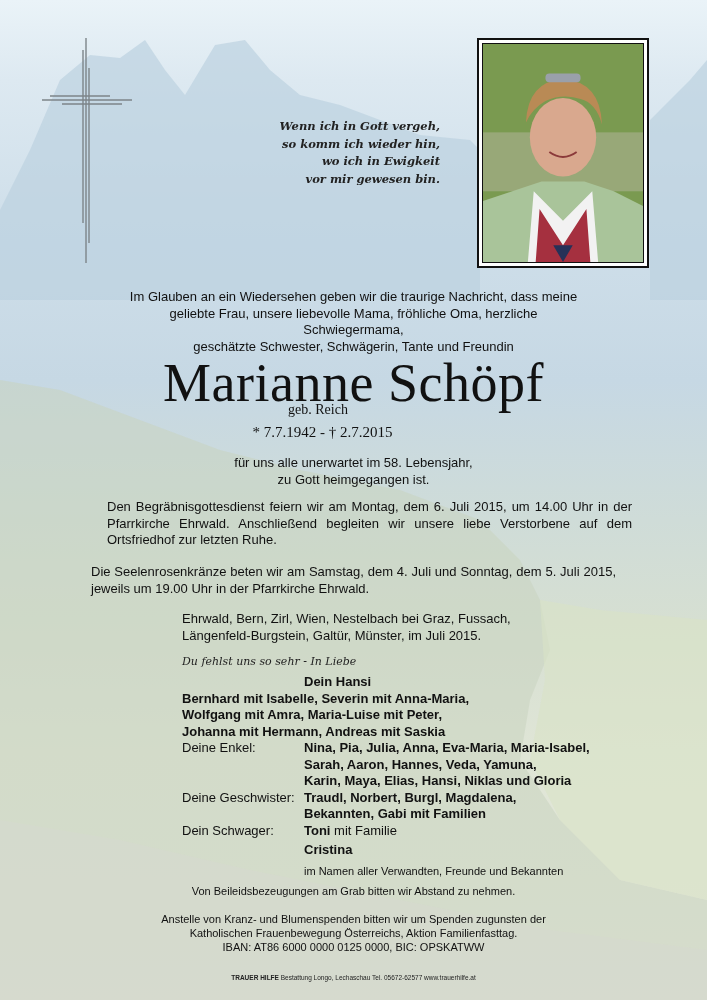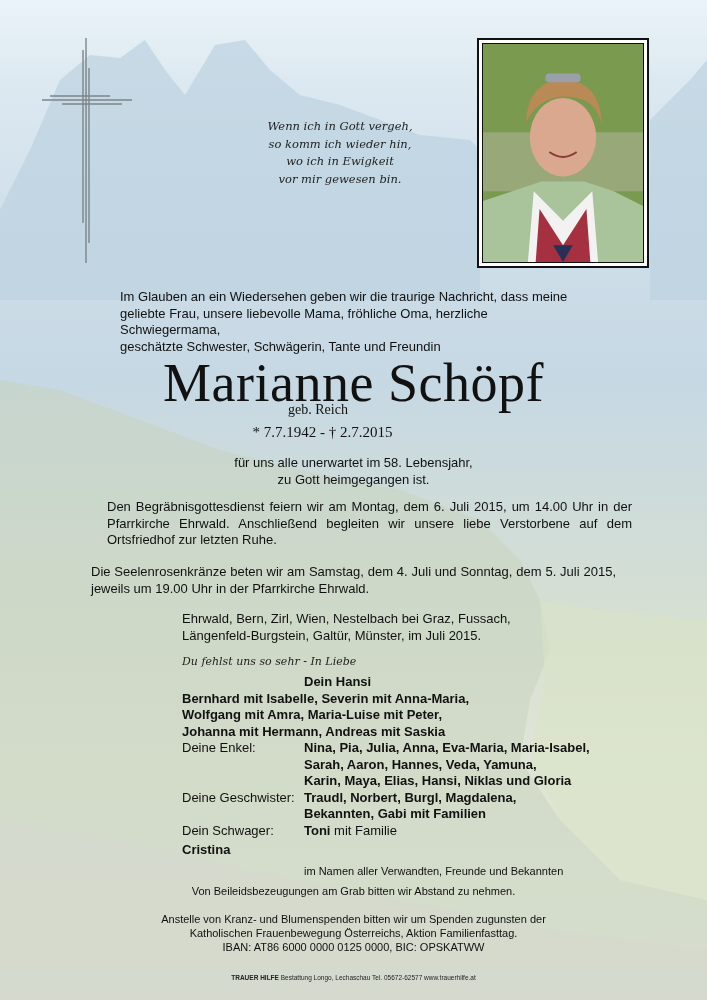--- a/index.html
+++ b/index.html
@@ -3,42 +3,42 @@
 <meta charset="utf-8">
 <style>
   html, body { margin:0; padding:0; }
   body { width:707px; height:1000px; position:relative; overflow:hidden;
          font-family:"Liberation Sans", sans-serif; color:#111; }
   .bg { position:absolute; inset:0;
         background:
           linear-gradient(180deg, #eaf3f8 0%, #dde9f1 8%, #cfdfea 22%, #c6d8e4 38%, #cfdcd8 52%, #d6dfd2 62%, #dfe5d6 75%, #e2e6d8 88%, #e6e8dc 100%); }
   .mtn { position:absolute; left:0; top:0; width:707px; height:1000px; }
   .cross { position:absolute; left:40px; top:38px; width:92px; height:225px; }
-  .poem { position:absolute; left:240px; top:118px; width:200px; text-align:center;
-          font-family:"DejaVu Serif", serif; font-style:italic; font-size:11.5px; line-height:17.5px; color:#222; }
+  .poem { position:absolute; left:240px; top:118px; width:200px; text-align:right;
+          font-family:"DejaVu Serif", serif; font-style:italic; font-size:11.5px; line-height:17.5px; color:#222;font-weight:bold; }
   .photo { position:absolute; left:477px; top:38px; width:172px; height:230px; background:#fff;
            border:2px solid #111; box-sizing:border-box; padding:3px; }
   .photo-inner { width:100%; height:100%; border:1px solid #111; box-sizing:border-box; overflow:hidden; position:relative;
            background: linear-gradient(180deg,#6b8a45 0%, #7e9b52 35%, #8ba36a 55%, #9aa68a 70%, #a8b99a 100%); }
-  .intro { position:absolute; left:120px; top:289px; width:467px; text-align:left; font-size:13px; line-height:16.5px; }
+  .intro { position:absolute; left:120px; top:289px; width:467px; text-align:center; font-size:13px; line-height:16.5px; }
   .name { position:absolute; left:0; top:352px; width:707px; text-align:center;
           font-family:"Liberation Serif", serif; font-size:54px; letter-spacing:0.5px; color:#111; }
   .born { position:absolute; left:0; top:402px; width:636px; text-align:center; font-family:"Liberation Serif", serif; font-size:14px; }
   .dates { position:absolute; left:0; top:424px; width:645px; text-align:center; font-family:"Liberation Serif", serif; font-size:15px; }
   .age { position:absolute; left:0; top:455px; width:707px; text-align:center; font-size:13px; line-height:16.5px; }
   .para { position:absolute; left:91px; width:525px; text-align:justify; font-size:13px; line-height:16.5px; }
   .p1 { top:499px;margin-left:16px; } .p2 { top:564px; }
   .places { position:absolute; left:182px; top:611px; width:360px; font-size:13px; line-height:16.5px; }
   .miss { position:absolute; left:182px; top:655px; font-family:"DejaVu Serif", serif; font-style:italic; font-size:11px; color:#222; }
   .fam { position:absolute; left:182px; top:674px; font-size:13px; line-height:16.5px; }
   .fam .row { display:flex; }
   .fam .lbl { width:122px; flex:none; }
   .fam .val { font-weight:bold; }
   .fam .val .n { font-weight:normal; }
-  .fam .gap { margin-top:3px;flex-direction:column; }
+  .fam .gap { margin-top:3px; }
   .fam .sm { font-size:11px; font-weight:normal; margin-top:4px; }
   .note { position:absolute; left:0; top:885px; width:707px; text-align:center; font-size:11px; }
   .donate { position:absolute; left:0; top:912px; width:707px; text-align:center; font-size:11px; line-height:14px; }
   .footer { position:absolute; left:0; top:974px; width:707px; text-align:center; font-size:6.5px; color:#222; }
   .footer b { font-weight:bold; }
 </style>
 </head>
 <body>
 
 <div class="bg"></div>

